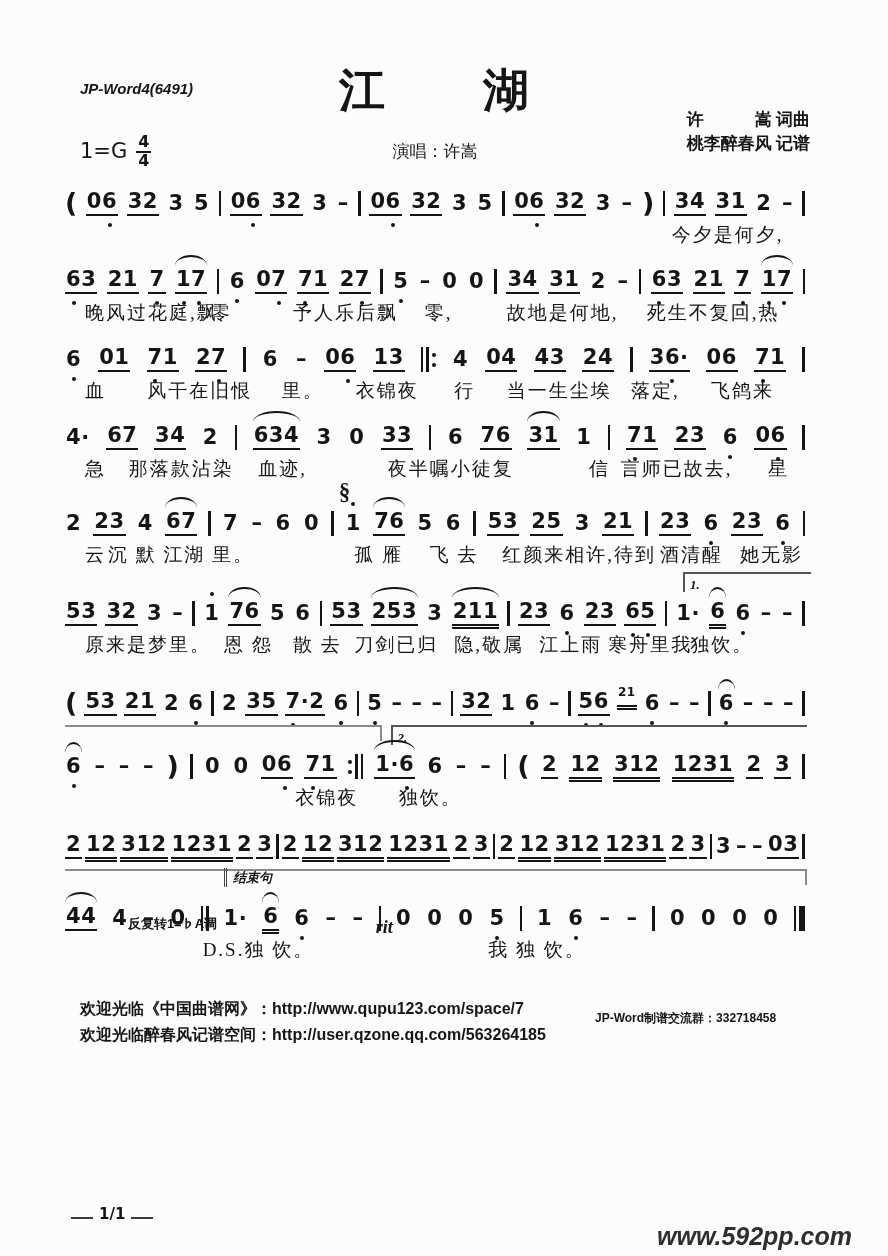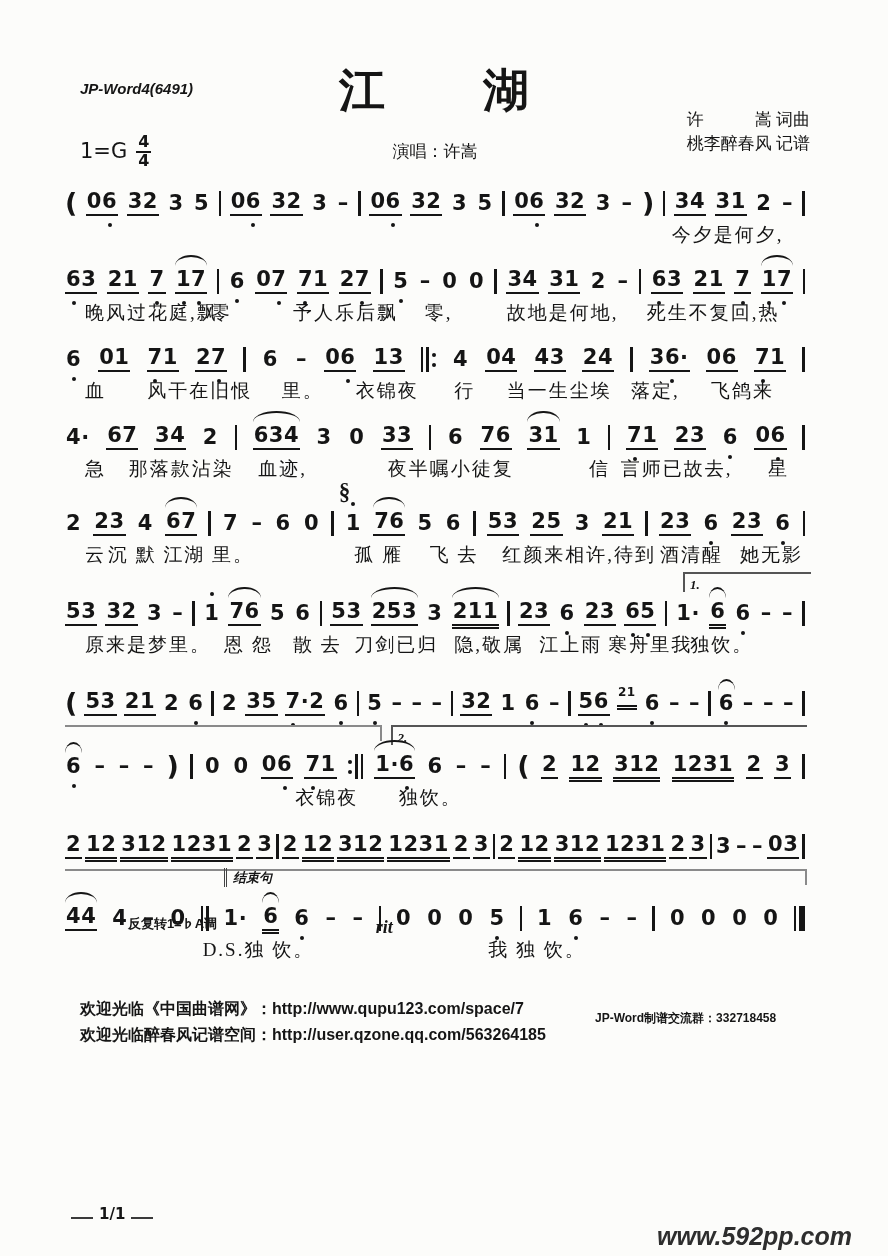--- a/index.html
+++ b/index.html
@@ -4,21 +4,21 @@
 <style>
   html,body{margin:0;padding:0;background:#e8e8e8;}
   .page{position:relative;width:888px;height:1256px;margin:0 auto;background:#fcfcfa;
         font-family:"DejaVu Sans",sans-serif;color:#151515;overflow:hidden;}
   
   .gen{position:absolute;left:80px;top:80px;font-style:italic;font-weight:bold;font-size:15px;
        font-family:"Liberation Sans",sans-serif;}
   .title{position:absolute;left:65px;top:60px;width:740px;margin:0;text-align:center;
          font-family:"Liberation Serif",serif;font-size:46px;font-weight:bold;letter-spacing:2px;}
   .credits{position:absolute;right:78px;top:108px;text-align:right;line-height:1.4;
-           font-family:"Liberation Serif",serif;font-size:17px;font-weight:normal;}
+           font-family:"Liberation Serif",serif;font-size:17px;font-weight:bold;}
   .keysig{position:absolute;left:80px;top:134px;font-size:21px;font-weight:normal;}
   .frac{display:inline-block;vertical-align:middle;margin-left:9px;text-align:center;
         font-size:16px;line-height:1.05;}
   .frac b{display:block;}
   .frac b:first-child{border-bottom:2px solid #151515;padding:0 2px;}
   .performer{position:absolute;left:65px;top:140px;width:740px;text-align:center;
              font-family:"Liberation Serif",serif;font-size:17px;font-weight:normal;}
   
   .score{position:absolute;left:65px;top:178px;width:740px;height:800px;}
   .mline{position:absolute;left:0;width:100%;height:64px;}

